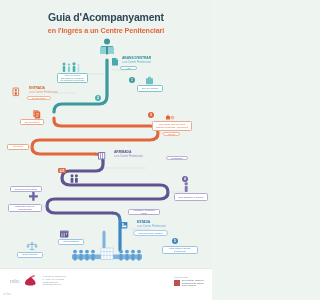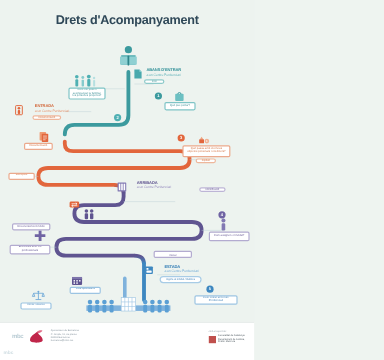--- a/index.html
+++ b/index.html
@@ -81,21 +81,22 @@
   .sidetag{
     position:absolute;left:3px;bottom:4px;font-size:4px;color:#cfdde2;font-weight:bold;
   }
 </style>
 </head>
 <body>
 
 <div class="poster">
 
   <div class="header">
-    <div class="title">Drets d'Acompanyament</div>
+    <div class="title">Guia d'Acompanyament</div>
+    <div class="subtitle">en l'Ingrés a un Centre Penitenciari</div>
   </div>
 
   <svg class="canvas" viewBox="0 0 212 300">
     <defs>
       <linearGradient id="g-teal-orange" x1="0" y1="0" x2="0" y2="1">
         <stop offset="0%" stop-color="#3c9a9e"></stop>
           <stop offset="100%" stop-color="#e2663c"></stop>
       </linearGradient>
       <linearGradient id="g-orange-purple" x1="0" y1="0" x2="1" y2="1">
         <stop offset="0%" stop-color="#e2663c"></stop>

